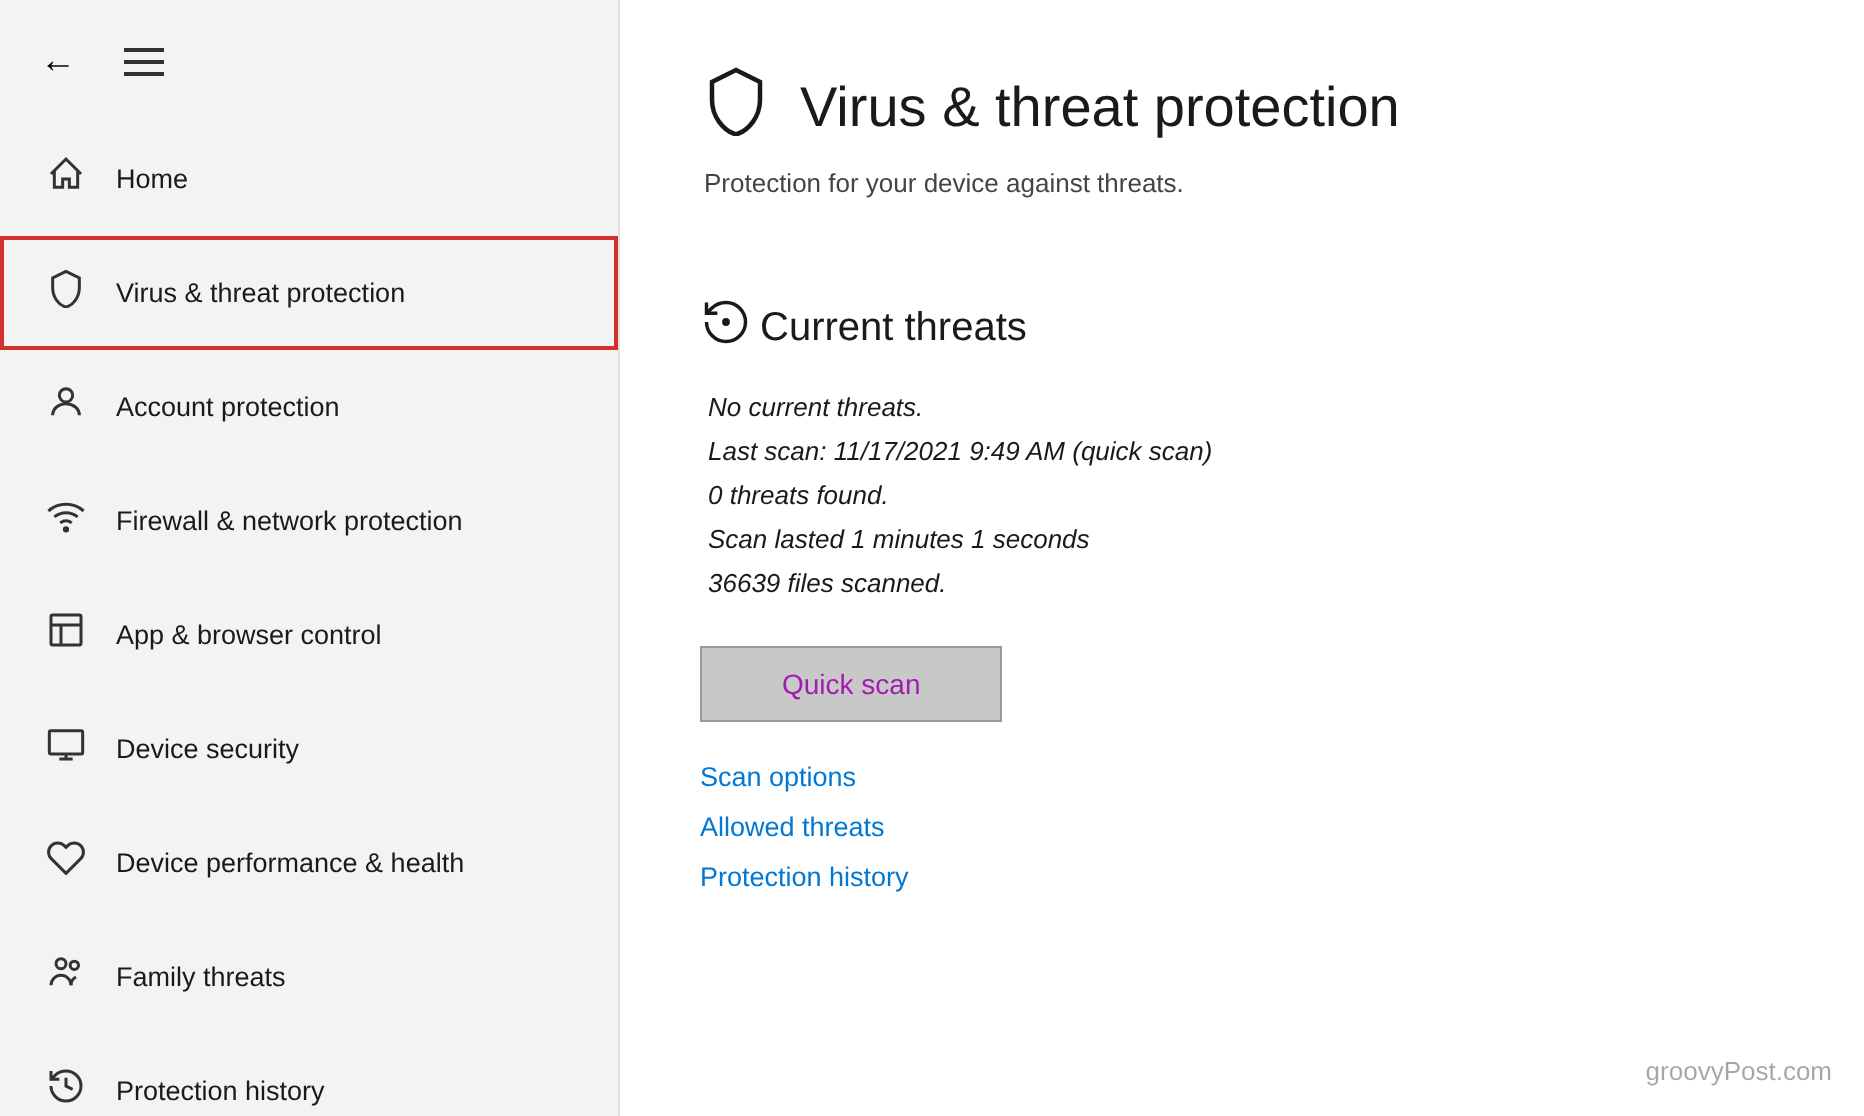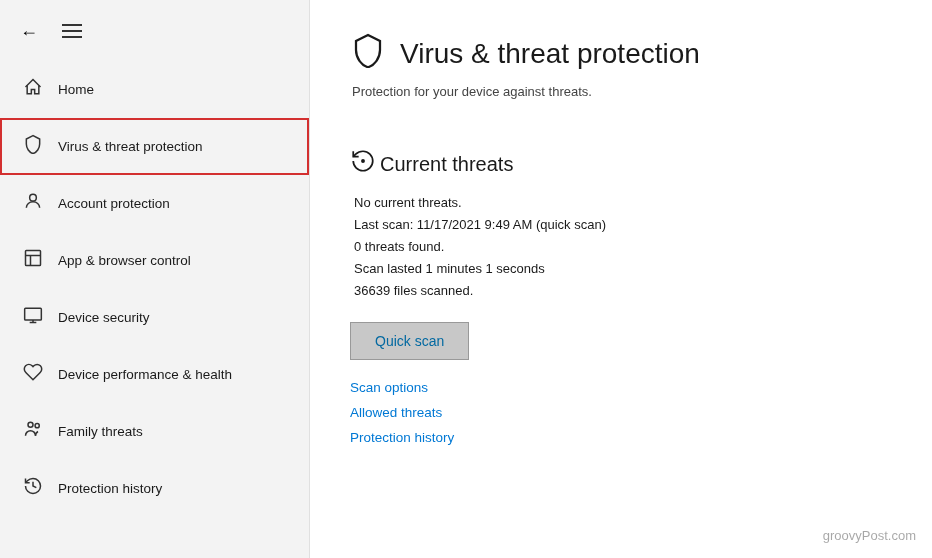--- a/index.html
+++ b/index.html
@@ -139,36 +139,37 @@
 
     .section-title {
       font-size: 20px;
       font-weight: 400;
       color: #1a1a1a;
     }
 
     .threat-info {
       padding-left: 4px;
       margin-bottom: 20px;
+      font-style: italic;
     }
 
     .threat-info p {
       font-size: 13px;
       color: #1a1a1a;
       line-height: 1.7;
     }
 
     .quick-scan-btn {
       background: #c8c8c8;
       border: 1px solid #999;
-      padding: 10px 24px;
+      padding: 10px 40px;
       font-size: 14px;
       cursor: pointer;
       margin-bottom: 20px;
-      color: #0369a1;
+      color: #a21caf;
       font-family: 'Segoe UI', Arial, sans-serif;
     }
 
     .link-item {
       display: block;
       color: #0078d4;
       font-size: 13.5px;
       text-decoration: none;
       cursor: pointer;
       margin-bottom: 10px;
@@ -220,20 +221,31 @@
     <div class="nav-item">
       <span class="nav-icon">
         <svg width="20" height="20" viewBox="0 0 24 24" fill="none" stroke="#333" stroke-width="1.8">
           <circle cx="12" cy="8" r="4"></circle>
           <path d="M4 20c0-4 3.6-7 8-7s8 3 8 7"></path>
         </svg>
       </span>
       <span class="nav-label">Account protection</span>
     </div>
 
+    <div class="nav-item">
+      <span class="nav-icon">
+        <svg width="20" height="20" viewBox="0 0 24 24" fill="none" stroke="#333" stroke-width="1.8">
+          <path d="M5 12.55a11 11 0 0 1 14 0"></path>
+          <path d="M1.42 9a16 16 0 0 1 21.16 0"></path>
+          <path d="M8.53 16.11a6 6 0 0 1 6.95 0"></path>
+          <circle cx="12" cy="20" r="1" fill="#333"></circle>
+        </svg>
+      </span>
+      <span class="nav-label">Firewall &amp; network protection</span>
+    </div>
 
     <div class="nav-item">
       <span class="nav-icon">
         <svg width="20" height="20" viewBox="0 0 24 24" fill="none" stroke="#333" stroke-width="1.8">
           <rect x="3" y="3" width="18" height="18" rx="1"></rect>
           <line x1="3" y1="9" x2="21" y2="9"></line>
           <line x1="9" y1="21" x2="9" y2="9"></line>
         </svg>
       </span>
       <span class="nav-label">App &amp; browser control</span>

